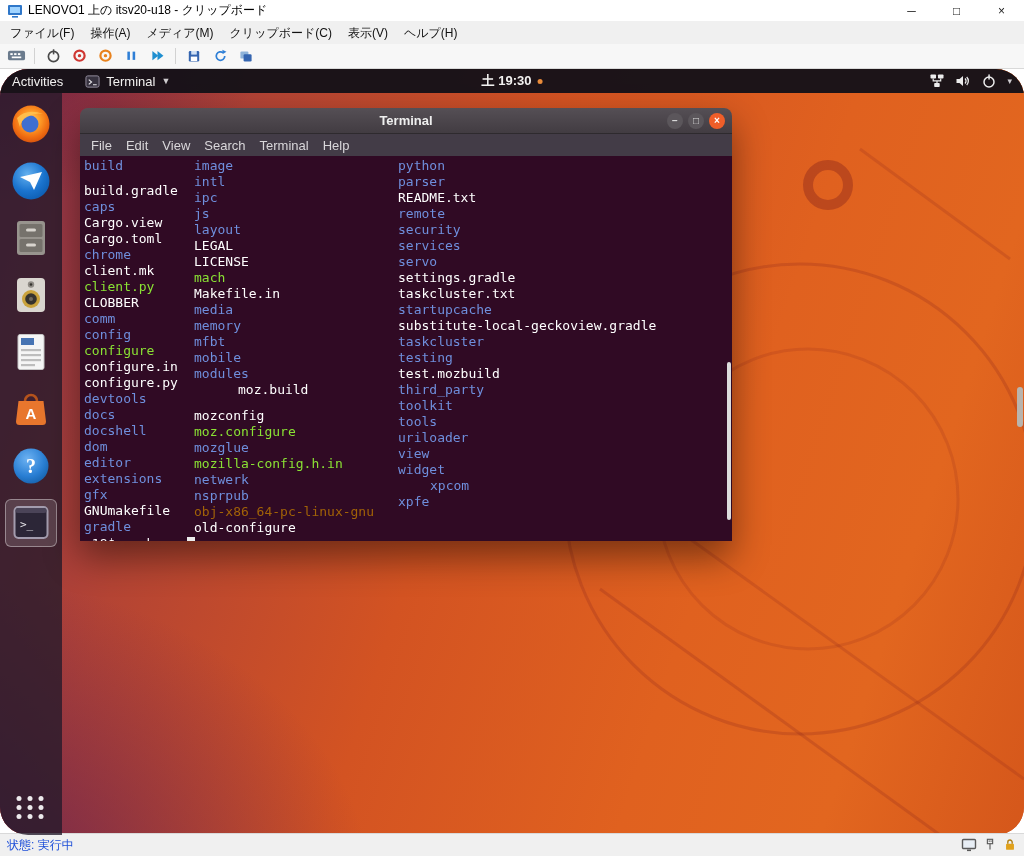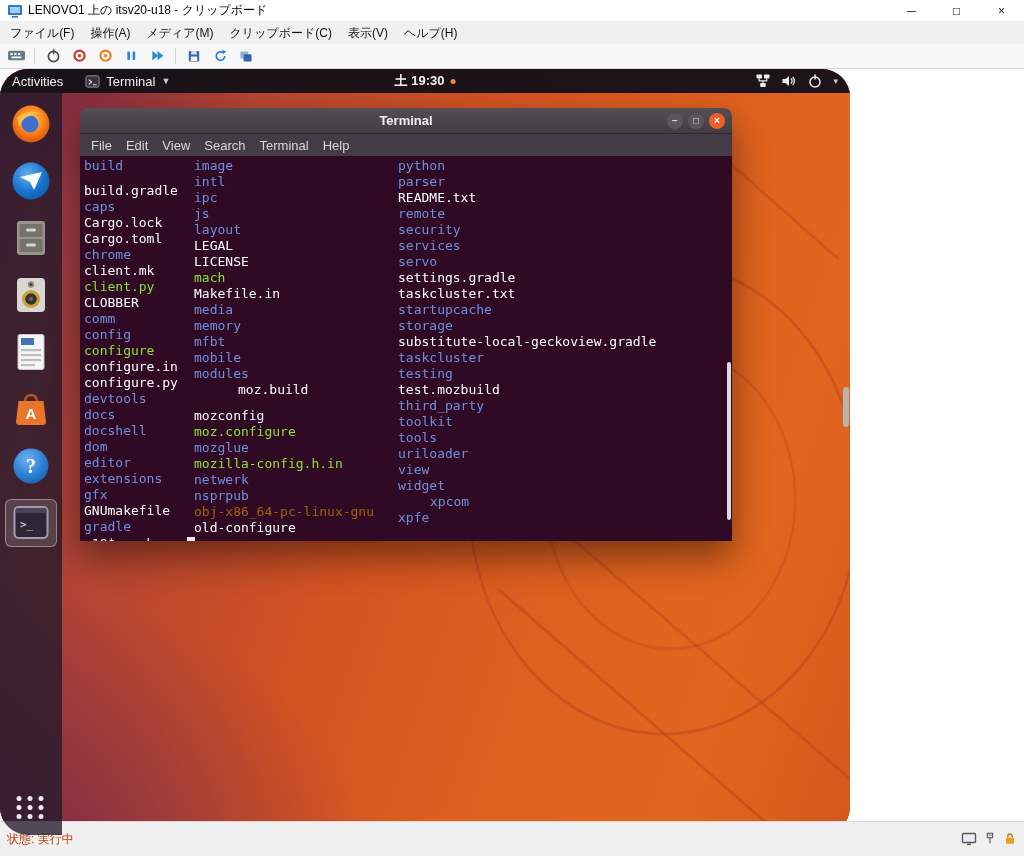--- a/index.html
+++ b/index.html
@@ -11,25 +11,25 @@
   .hv-titlebar{position:absolute;top:0;left:0;right:0;height:22px;background:#ffffff;display:flex;align-items:center;font-size:12px;color:#000;border-bottom:1px solid #f0f0f0;}
   .hv-appicon{width:16px;height:16px;margin:0 5px 0 7px;flex:0 0 auto;}
   .hv-title{flex:1;white-space:nowrap;overflow:hidden;}
   .hv-caps{display:flex;height:100%;}
   .hv-cap{width:45px;height:100%;display:flex;align-items:center;justify-content:center;font-size:12px;color:#222;cursor:default;}
   .hv-menubar{position:absolute;top:22px;left:0;right:0;height:22px;background:#f0f0f0;display:flex;align-items:center;font-size:12px;color:#111;padding-left:2px;}
   .hv-menu{padding:0 8px;height:100%;display:flex;align-items:center;}
   .hv-toolbar{position:absolute;top:44px;left:0;right:0;height:25px;background:#f7f7f7;border-bottom:1px solid #d9d9d9;display:flex;align-items:center;padding-left:5px;gap:4px;}
   .tb-ico{width:22px;height:20px;display:flex;align-items:center;justify-content:center;}
   .tb-sep{width:1px;height:16px;background:#d2d2d2;margin:0 3px;}
-  .hv-statusbar{position:absolute;left:0;right:0;bottom:0;height:35px;background:#f0f0f0;border-top:1px solid #d9d9d9;display:flex;align-items:center;font-size:12px;color:#c2410c;padding:0 7px;}
+  .hv-statusbar{position:absolute;left:0;right:0;bottom:0;height:23px;background:#f0f0f0;border-top:1px solid #d9d9d9;display:flex;align-items:center;font-size:12px;color:#1d4ed8;padding:0 7px;}
   .hv-status-right{margin-left:auto;display:flex;align-items:center;gap:6px;}
 
   
-  .vmview{position:absolute;top:69px;left:0;width:850px;height:766px;overflow:hidden;background:#c9501f;border-radius:28px;}
+  .vmview{position:absolute;top:69px;left:0;width:1024px;height:766px;overflow:hidden;background:#c9501f;border-radius:28px;}
   .wallpaper{position:absolute;inset:0;background:
     radial-gradient(700px 520px at -6% 108%, rgba(93,30,84,.85), rgba(93,30,84,0) 62%),
     radial-gradient(560px 360px at -4% -10%, rgba(70,12,40,.50), rgba(70,12,40,0) 60%),
     linear-gradient(108deg,#8a3050 0%,#b44434 22%,#d35322 45%,#e0611f 68%,#e2661f 84%,#d5571b 100%);}
   .wp-deco{position:absolute;inset:0;width:100%;height:100%;}
 
   .gtopbar{position:absolute;top:0;left:0;right:0;height:24px;background:rgba(22,18,24,0.97);display:flex;align-items:center;color:#f2f1f0;font-size:13px;z-index:30;}
   .gt-activities{padding:0 12px;height:100%;display:flex;align-items:center;}
   .gt-appmenu{display:flex;align-items:center;gap:6px;padding:0 10px;height:100%;}
   .gt-caret{font-size:9px;color:#cfcccf;}
@@ -312,21 +312,21 @@
         <span class="term-menu">Search</span>
         <span class="term-menu">Terminal</span>
         <span class="term-menu">Help</span>
       </div>
       <div class="term-body">
         <div class="tcols">
           <div class="tcol tcol1">
               <div class="tline" style="color: rgb(111, 143, 221);">build</div>
               <div class="tline" style="color: rgb(255, 255, 255); margin-top: 9px;">build.gradle</div>
               <div class="tline" style="color: rgb(111, 143, 221);">caps</div>
-              <div class="tline" style="color: rgb(255, 255, 255);">Cargo.lock</div>
+              <div class="tline" style="color: rgb(255, 255, 255);">Cargo.view</div>
               <div class="tline" style="color: rgb(255, 255, 255);">Cargo.toml</div>
               <div class="tline" style="color: rgb(111, 143, 221);">chrome</div>
               <div class="tline" style="color: rgb(255, 255, 255);">client.mk</div>
               <div class="tline" style="color: rgb(138, 226, 52);">client.py</div>
               <div class="tline" style="color: rgb(255, 255, 255);">CLOBBER</div>
               <div class="tline" style="color: rgb(111, 143, 221);">comm</div>
               <div class="tline" style="color: rgb(111, 143, 221);">config</div>
               <div class="tline" style="color: rgb(138, 226, 52);">configure</div>
               <div class="tline" style="color: rgb(255, 255, 255);">configure.in</div>
               <div class="tline" style="color: rgb(255, 255, 255);">configure.py</div>
@@ -369,21 +369,20 @@
               <div class="tline" style="color: rgb(111, 143, 221);">python</div>
               <div class="tline" style="color: rgb(111, 143, 221);">parser</div>
               <div class="tline" style="color: rgb(255, 255, 255);">README.txt</div>
               <div class="tline" style="color: rgb(111, 143, 221);">remote</div>
               <div class="tline" style="color: rgb(111, 143, 221);">security</div>
               <div class="tline" style="color: rgb(111, 143, 221);">services</div>
               <div class="tline" style="color: rgb(111, 143, 221);">servo</div>
               <div class="tline" style="color: rgb(255, 255, 255);">settings.gradle</div>
               <div class="tline" style="color: rgb(255, 255, 255);">taskcluster.txt</div>
               <div class="tline" style="color: rgb(111, 143, 221);">startupcache</div>
-              <div class="tline" style="color: rgb(111, 143, 221);">storage</div>
               <div class="tline" style="color: rgb(255, 255, 255);">substitute-local-geckoview.gradle</div>
               <div class="tline" style="color: rgb(111, 143, 221);">taskcluster</div>
               <div class="tline" style="color: rgb(111, 143, 221);">testing</div>
               <div class="tline" style="color: rgb(255, 255, 255);">test.mozbuild</div>
               <div class="tline" style="color: rgb(111, 143, 221);">third_party</div>
               <div class="tline" style="color: rgb(111, 143, 221);">toolkit</div>
               <div class="tline" style="color: rgb(111, 143, 221);">tools</div>
               <div class="tline" style="color: rgb(111, 143, 221);">uriloader</div>
               <div class="tline" style="color: rgb(111, 143, 221);">view</div>
               <div class="tline" style="color: rgb(111, 143, 221);">widget</div>

